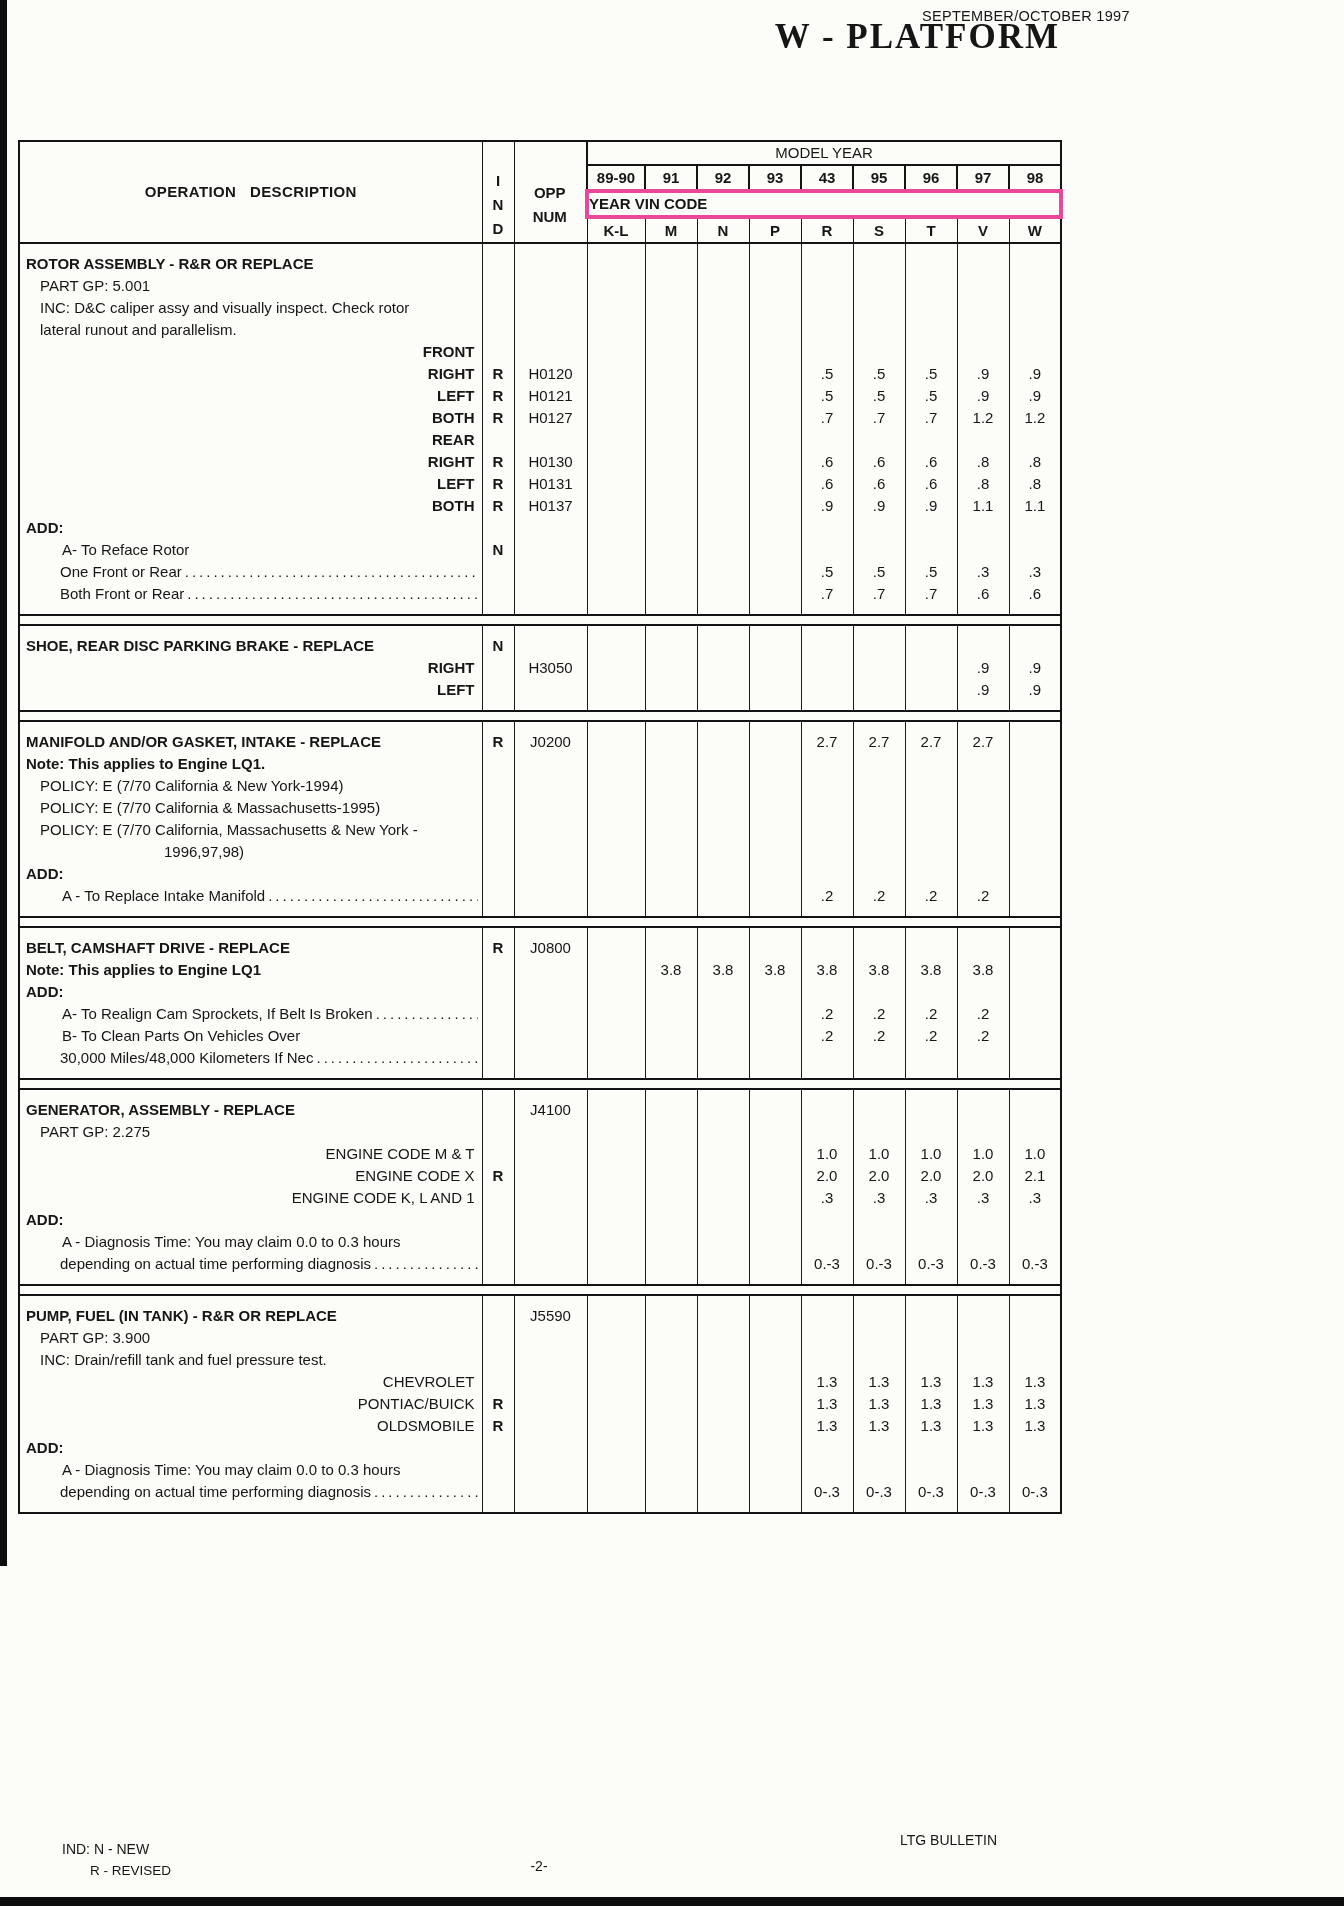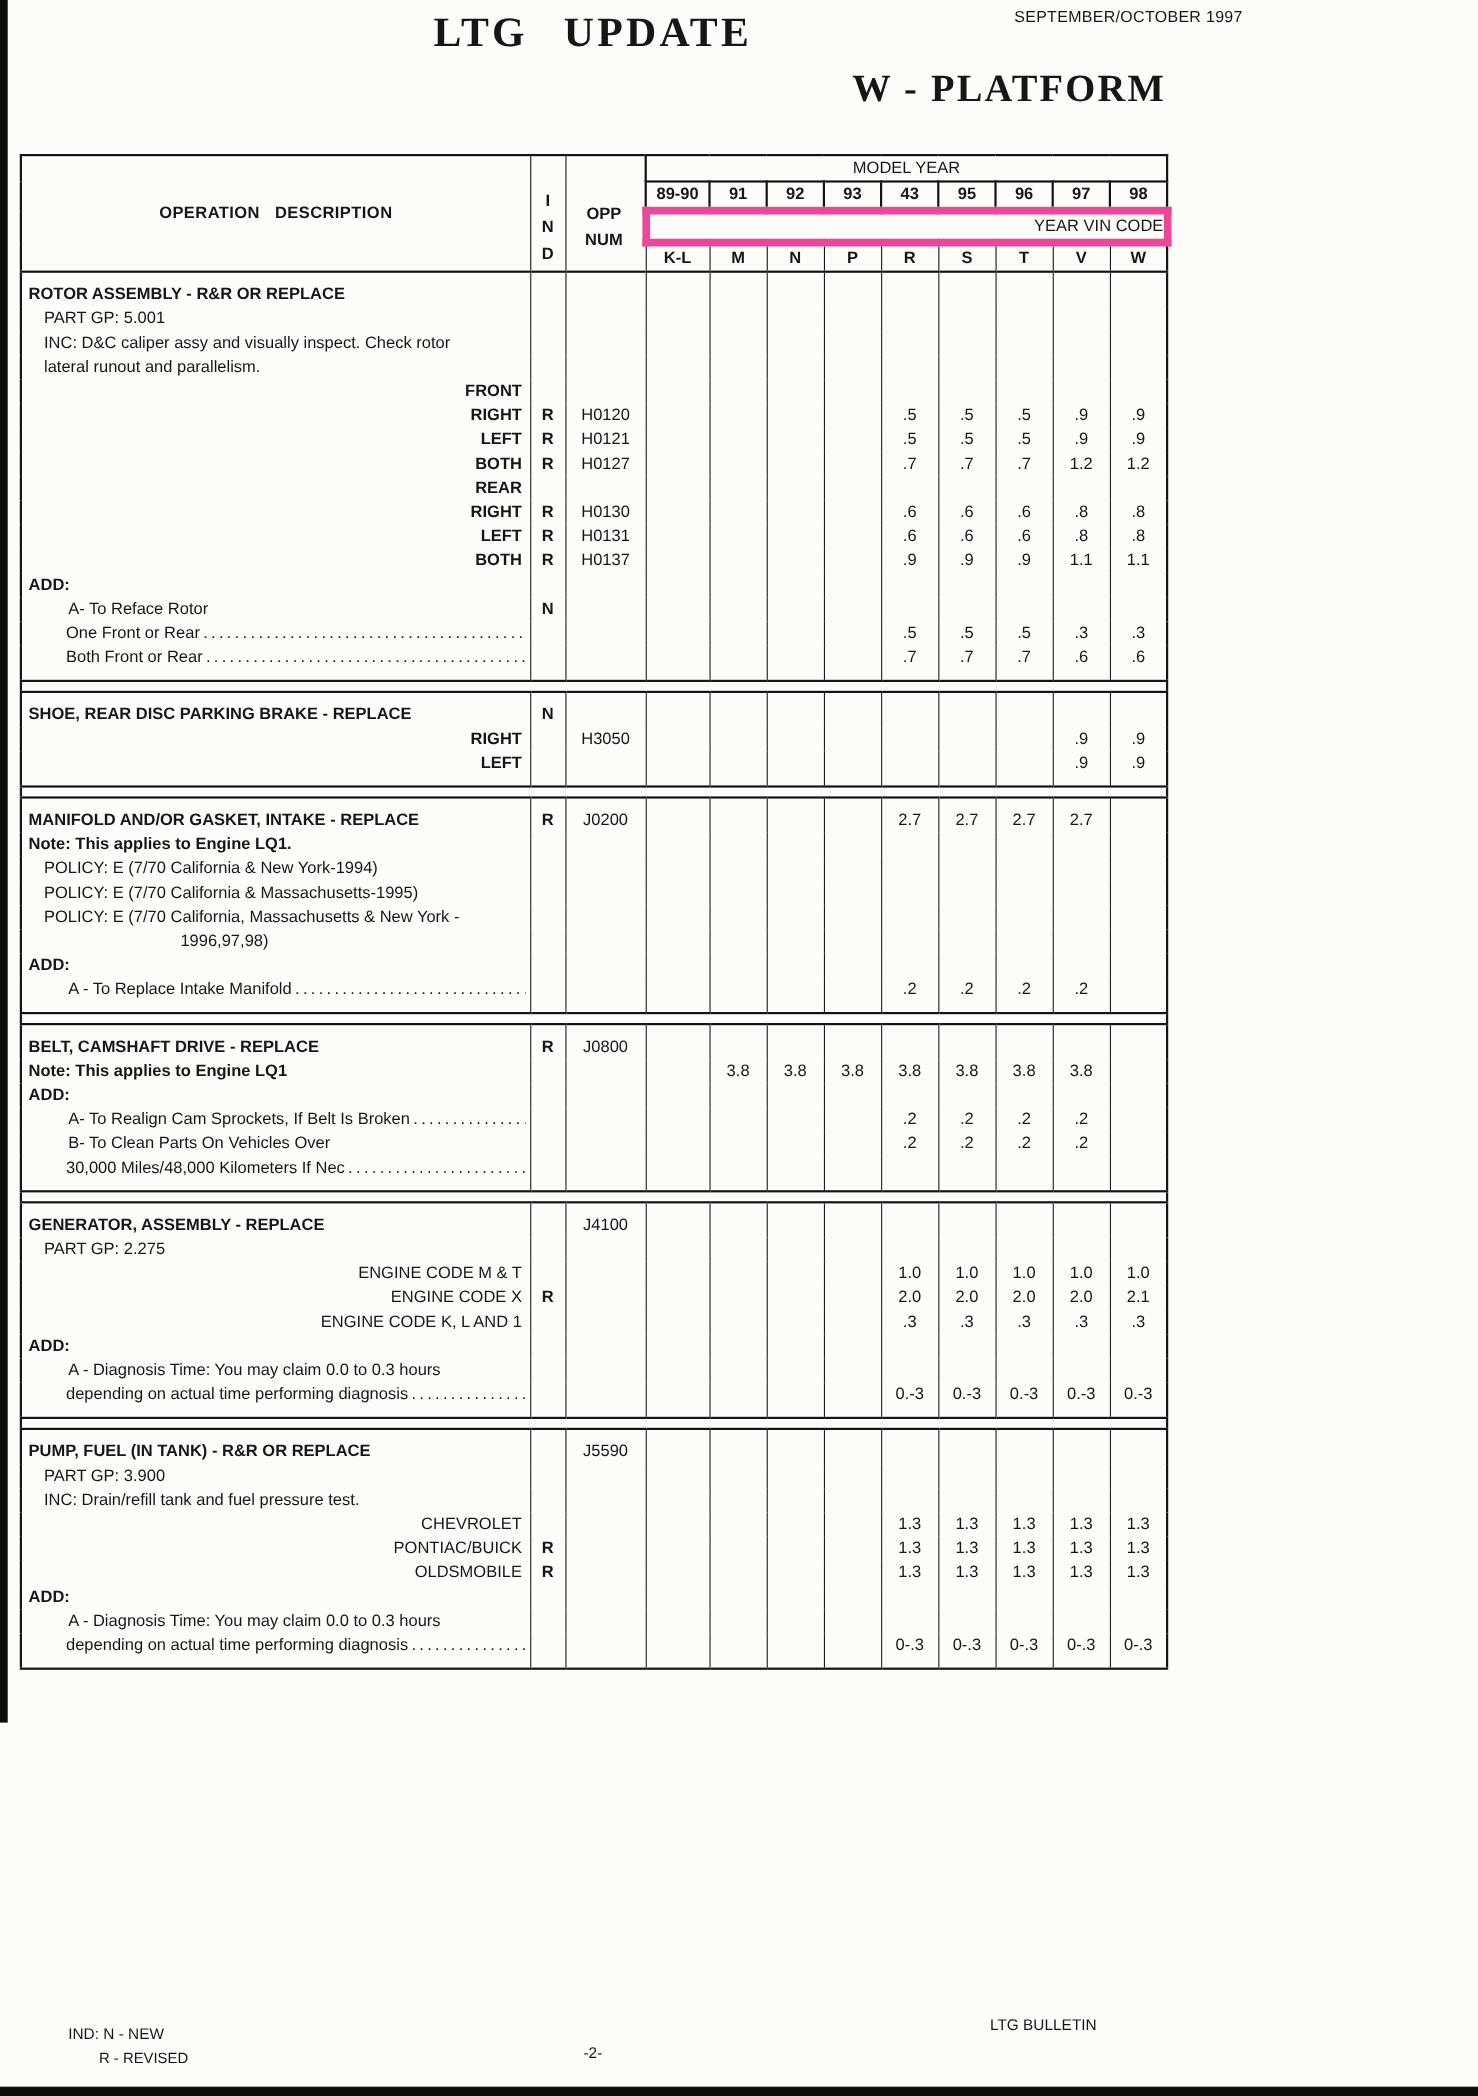--- a/index.html
+++ b/index.html
@@ -30,21 +30,21 @@
   .b { font-weight: bold; }
 
   
   .h1 { height: 23px; } .h2 { height: 26px; } .h3 { height: 22px; } .h4 { height: 26px; }
   .hdr-desc { border-right: 1.5px solid #141414; text-align: center; vertical-align: middle; }
   .opdesc   { font-weight: bold; word-spacing: 9px; letter-spacing: .4px; }
   .hdr-ind, .hdr-opp { border-right: 1.5px solid #141414; text-align: center; vertical-align: top; padding-top: 25px !important; }
   .hdr-ind span, .hdr-opp span { display: block; line-height: 24px; font-weight: bold; }
   .hdr-my  { border: 2.5px solid #141414; text-align: center; font-weight: normal; }
   .hdr-year { border: 2px solid #141414; text-align: center; font-weight: bold; }
-  .hdr-vinbanner { border: 7px solid #ec4899; text-align: right; font-weight: normal; }
+  .hdr-vinbanner { border: 4px solid #ec4899; text-align: left; font-weight: bold; }
   .hdr-vin { border: 1.5px solid #141414; border-bottom: 2.5px solid #141414; text-align: center; font-weight: bold; }
 
   
   td.desc   { border-right: 1px solid #1c1c1c; }
   td.indcol { border-right: 1px solid #1c1c1c; text-align: center; }
   td.oppcol { border-right: 1px solid #1c1c1c; text-align: center; }
   td.valcol { border-right: 1px solid #1c1c1c; text-align: center; }
   td.valcol.last { border-right: none; }
   tr.sec-first td { border-top: 2px solid #141414; padding-top: 9px; }
   tr.sec-last  td { border-bottom: 2px solid #141414; padding-bottom: 9px; }
@@ -68,21 +68,20 @@
 <body>
 
 <div class="page">
 
   <div class="scan-left"></div>
   <div class="scan-bottom"></div>
 
   <div class="date">SEPTEMBER/OCTOBER 1997</div>
 
   <div class="titles">
-    <div class="title1">LTG UPDATE</div>
     <div class="title2">W - PLATFORM</div>
   </div>
 
   <table class="ltg" id="ltg-table">
     <colgroup>
       <col style="width:463px">
         <col style="width:32px">
         <col style="width:73px">
       <col style="width:58px">
         <col style="width:52px">

